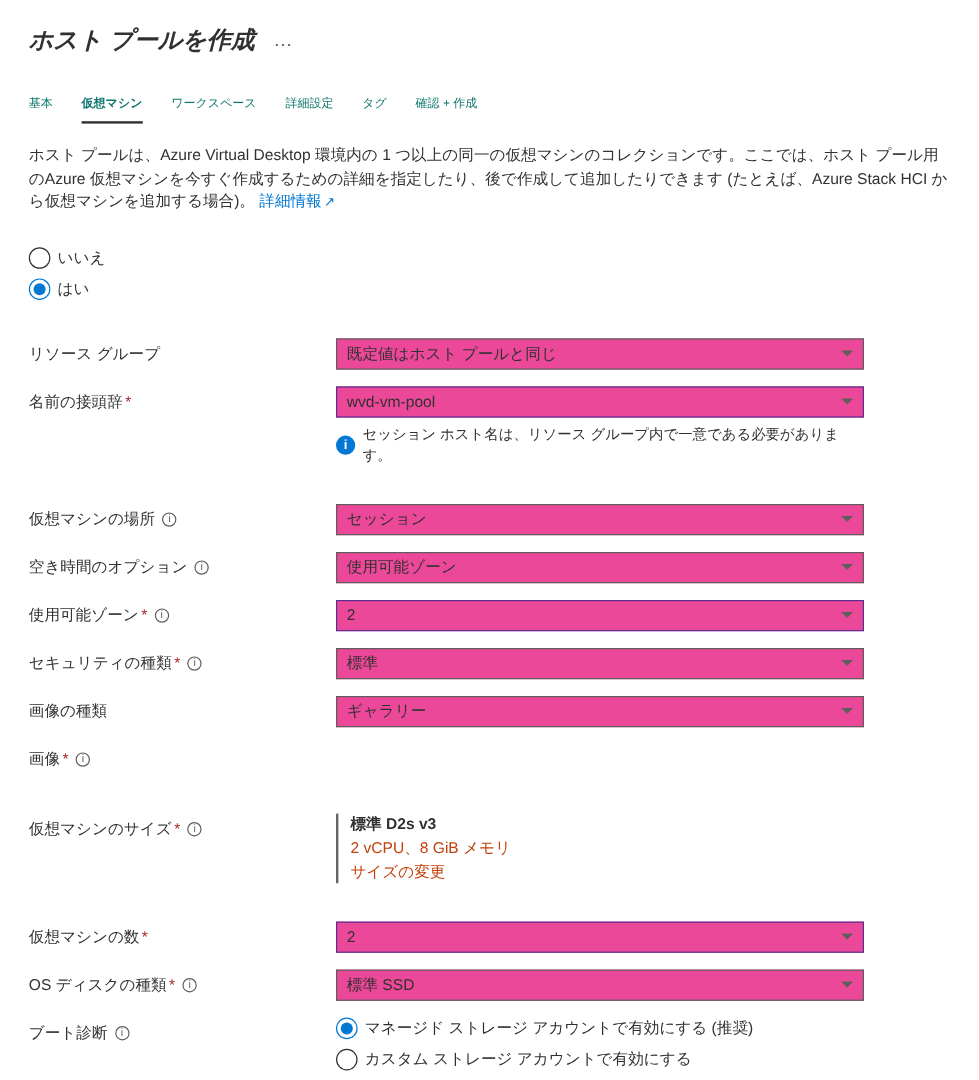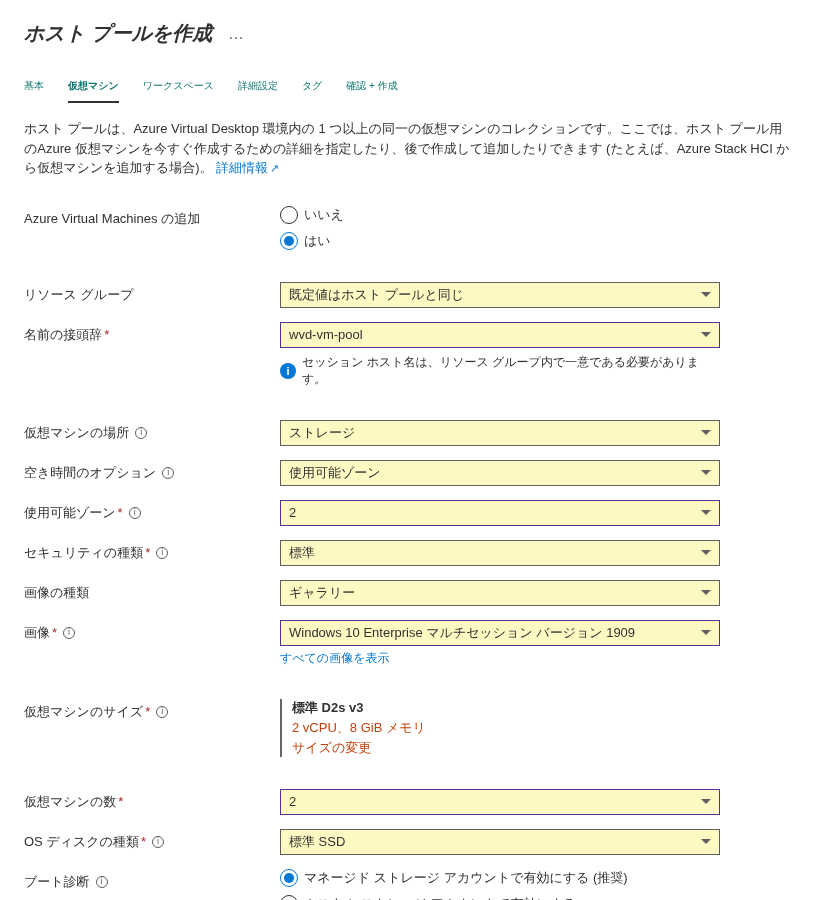--- a/index.html
+++ b/index.html
@@ -13,21 +13,21 @@
     .description { line-height: 1.5; margin-bottom: 28px; font-size: 13px; }
     .link { color: #0078d4; cursor: pointer; text-decoration: none; }
     .link .ext-icon { font-size: 11px; margin-left: 2px; }
     .form-row { display: flex; align-items: flex-start; margin-bottom: 14px; min-height: 26px; }
     .form-row.gap-below { margin-bottom: 32px; }
     .label-col { width: 256px; flex-shrink: 0; display: flex; align-items: center; padding-top: 4px; }
     .label-text { font-size: 13px; }
     .required { color: #a4262c; margin-left: 2px; }
     .info-icon { display: inline-flex; justify-content: center; align-items: center; width: 12px; height: 12px; border: 1px solid #605e5c; border-radius: 50%; font-size: 9px; color: #605e5c; margin-left: 6px; cursor: pointer; font-style: normal; line-height: 1; }
     .input-col { flex: 1; max-width: 440px; }
-    .select-box { display: flex; align-items: center; justify-content: space-between; border: 1px solid #605e5c; padding: 4px 8px; height: 26px; cursor: pointer; background: #fef9c3; }
+    .select-box { display: flex; align-items: center; justify-content: space-between; border: 1px solid #605e5c; padding: 4px 8px; height: 26px; cursor: pointer; background: #ec4899; }
     .select-box.accent { border-color: #5c2d91; }
     .select-text { font-size: 13px; color: #323130; }
     .chevron { width: 0; height: 0; border-left: 5px solid transparent; border-right: 5px solid transparent; border-top: 5px solid #605e5c; }
     .radio-group { display: flex; flex-direction: column; gap: 8px; }
     .radio-item { display: flex; align-items: flex-end; gap: 6px; cursor: pointer; }
     .radio-circle { width: 18px; height: 18px; border: 1px solid #323130; border-radius: 50%; display: flex; align-items: center; justify-content: center; flex-shrink: 0; }
     .radio-circle.checked { border-color: #0078d4; }
     .radio-dot { width: 10px; height: 10px; background: #0078d4; border-radius: 50%; }
     .info-msg { display: flex; align-items: center; gap: 6px; margin-top: 6px; font-size: 12px; }
     .info-bubble { width: 16px; height: 16px; background: #0078d4; color: #fff; border-radius: 50%; display: flex; align-items: center; justify-content: center; font-size: 11px; font-weight: bold; flex-shrink: 0; }
@@ -53,23 +53,20 @@
   <div class="tab">タグ</div>
   <div class="tab">確認 + 作成</div>
 </div>
 
 <p class="description">
   <span>ホスト プールは、Azure Virtual Desktop 環境内の 1 つ以上の同一の仮想マシンのコレクションです。ここでは、ホスト プール用のAzure 仮想マシンを今すぐ作成するための詳細を指定したり、後で作成して追加したりできます (たとえば、Azure Stack HCI から仮想マシンを追加する場合)。</span>
   <a class="link"><span>詳細情報</span><span class="ext-icon">↗</span></a>
 </p>
 
 <div class="form-row gap-below">
-  <div class="label-col">
-    <span class="label-text">Azure Virtual Machines の追加</span>
-  </div>
   <div class="input-col">
     <div class="radio-group">
       <div class="radio-item">
         <span class="radio-circle"></span>
         <span>いいえ</span>
       </div>
       <div class="radio-item">
         <span class="radio-circle checked">
             <span class="radio-dot"></span>
           </span>
@@ -108,21 +105,21 @@
   </div>
 </div>
 
 <div class="form-row">
   <div class="label-col">
     <span class="label-text">仮想マシンの場所</span>
     <span class="info-icon">i</span>
   </div>
   <div class="input-col">
     <div class="select-box">
-      <span class="select-text">ストレージ</span>
+      <span class="select-text">セッション</span>
       <span class="chevron"></span>
     </div>
   </div>
 </div>
 
 <div class="form-row">
   <div class="label-col">
     <span class="label-text">空き時間のオプション</span>
     <span class="info-icon">i</span>
   </div>
@@ -172,27 +169,20 @@
       <span class="chevron"></span>
     </div>
   </div>
 </div>
 
 <div class="form-row gap-below">
   <div class="label-col">
     <span class="label-text">画像</span>
     <span class="required">*</span>
     <span class="info-icon">i</span>
-  </div>
-  <div class="input-col">
-    <div class="select-box accent">
-      <span class="select-text">Windows 10 Enterprise マルチセッション バージョン 1909</span>
-      <span class="chevron"></span>
-    </div>
-    <span class="sub-link">すべての画像を表示</span>
   </div>
 </div>
 
 <div class="form-row gap-below">
   <div class="label-col">
     <span class="label-text">仮想マシンのサイズ</span>
     <span class="required">*</span>
     <span class="info-icon">i</span>
   </div>
   <div class="input-col">

